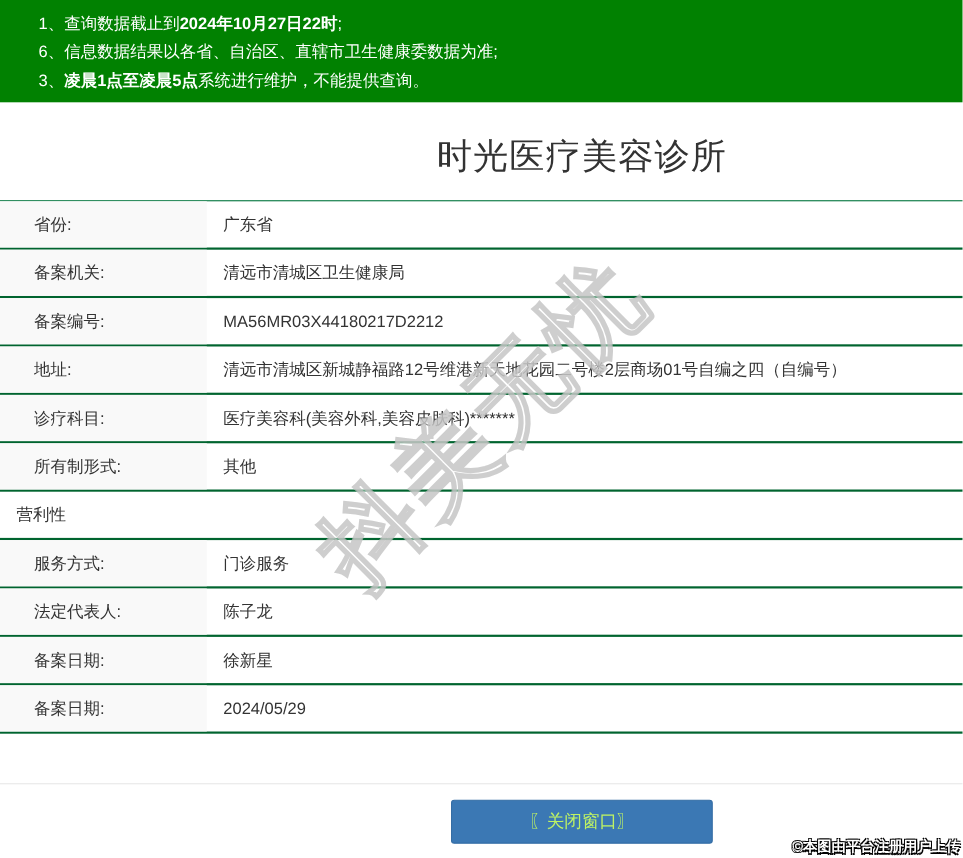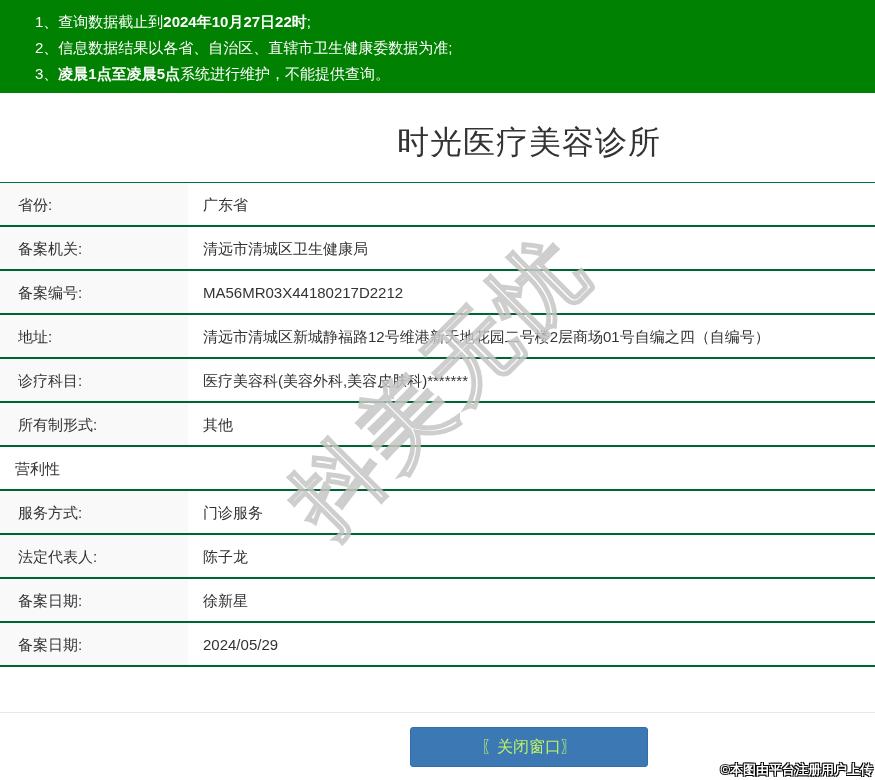--- a/index.html
+++ b/index.html
@@ -48,21 +48,21 @@
     display: flex;
     height: 44px;
     border-bottom: 2px solid #00642f;
   }
   .tlabel {
     width: 188px;
     background: #f9f9f9;
     color: #333333;
     font-size: 15px;
     line-height: 44px;
-    padding-left: 18px;
+    padding-left: 31px;
     flex: 0 0 188px;
   }
   .tvalue {
     flex: 1;
     color: #333333;
     font-size: 15px;
     line-height: 44px;
     padding-left: 15px;
     white-space: nowrap;
   }
@@ -122,21 +122,21 @@
     white-space: nowrap;
   }
 </style>
 </head>
 <body>
 
 <div class="page">
 
   <div class="banner">
     <div class="notice-line"><span>1、查询数据截止到</span><b>2024年10月27日22时</b><span>;</span></div>
-    <div class="notice-line"><span>2、信息数据结果以各省、自治区、直辖市卫生健康委数据为准;</span><b></b><span></span></div>
+    <div class="notice-line"><span>6、信息数据结果以各省、自治区、直辖市卫生健康委数据为准;</span><b></b><span></span></div>
     <div class="notice-line"><span>3、</span><b>凌晨1点至凌晨5点</b><span>系统进行维护，不能提供查询。</span></div>
   </div>
 
   <h1 class="page-title">时光医疗美容诊所</h1>
 
   <div class="info-table">
     <div class="trow">
       <div class="tlabel">省份:</div>
       <div class="tvalue">广东省</div>
     </div>

